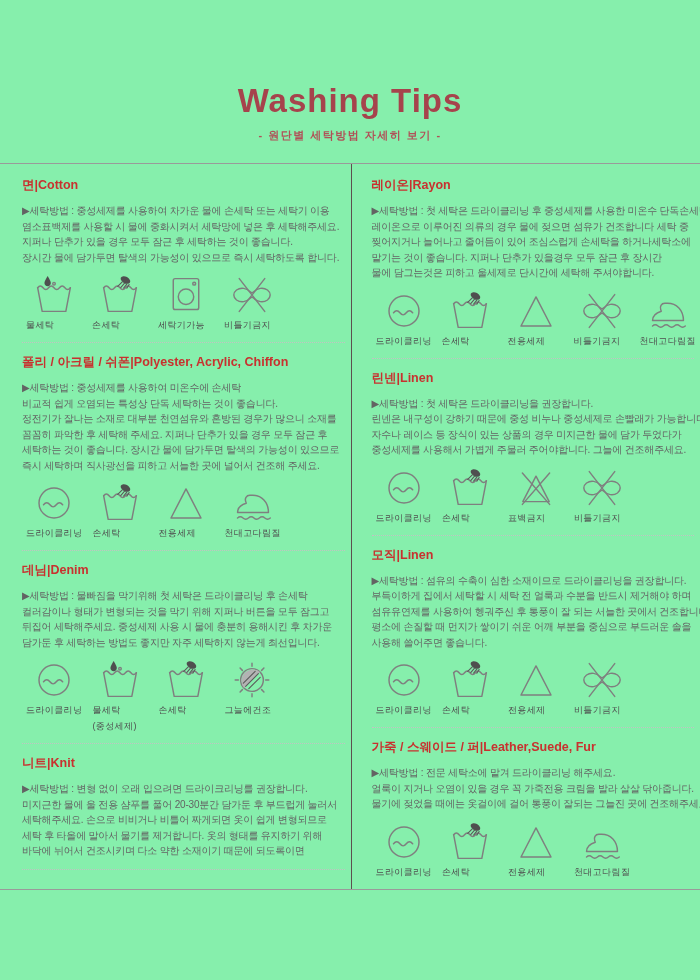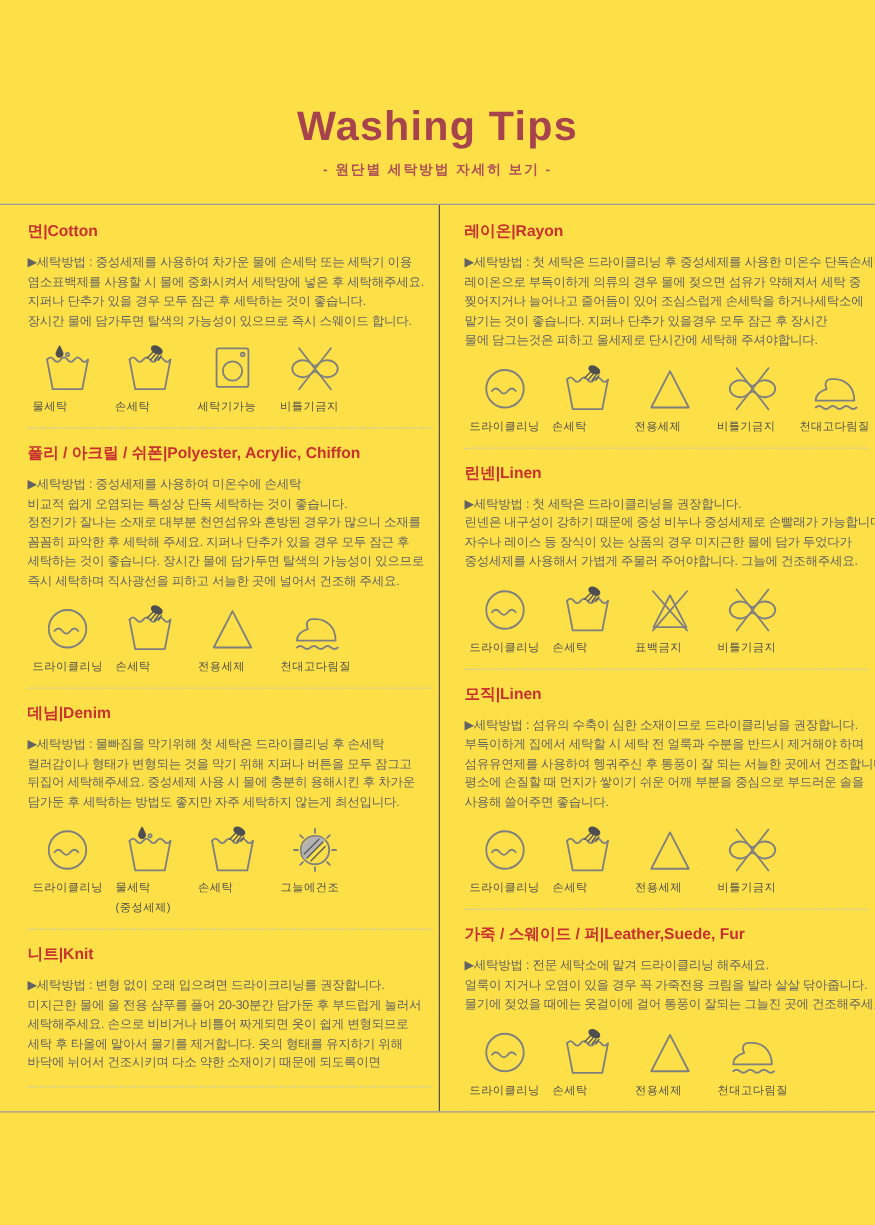--- a/index.html
+++ b/index.html
@@ -1,17 +1,17 @@
 <!DOCTYPE html>
 <html><head>
 <meta charset="utf-8">
 <style>
   html,body{margin:0;padding:0;background:#ffffff;}
   body{width:700px;height:980px;font-family:"Liberation Sans","DejaVu Sans",sans-serif;}
-  .page{position:relative;width:700px;height:980px;overflow:hidden;background:#fde047;}
+  .page{position:relative;width:700px;height:980px;overflow:hidden;background:#86efac;}
   header{text-align:center;padding-top:84px;}
   h1.page-title{margin:0;font-size:33px;line-height:34px;color:#a6434c;font-weight:bold;letter-spacing:1px;}
   .subtitle{margin-top:10px;font-size:11px;color:#b05158;font-weight:bold;letter-spacing:1.5px;}
   .content{display:flex;margin-top:20px;height:727px;border-top:1px solid #9a9a9a;border-bottom:1px solid #9a9a9a;box-sizing:border-box;}
   .col{flex:1;padding:2px 6px 0 22px;overflow:hidden;box-sizing:border-box;}
   .col.right{padding-left:20px;}
   .divider{width:1px;background:#5d4f4f;}
   .fabric-section{padding:11px 0 10px;border-bottom:1px dotted #c2c2c2;}
   .sec-title{margin:0 0 9px;font-size:12.5px;color:#c8312f;font-weight:bold;letter-spacing:0;}
   .sec-text .text-line{font-size:10px;line-height:15.5px;color:#636363;white-space:nowrap;letter-spacing:-0.2px;}
@@ -33,21 +33,21 @@
     <div class="subtitle">- 원단별 세탁방법 자세히 보기 -</div>
   </header>
   <main class="content">
     <div class="col left" id="col-left">
         <section class="fabric-section">
           <h2 class="sec-title">면|Cotton</h2>
           <div class="sec-text">
             <div class="text-line">▶세탁방법 : 중성세제를 사용하여 차가운 물에 손세탁 또는 세탁기 이용</div>
             <div class="text-line">염소표백제를 사용할 시 물에 중화시켜서 세탁망에 넣은 후 세탁해주세요.</div>
             <div class="text-line">지퍼나 단추가 있을 경우 모두 잠근 후 세탁하는 것이 좋습니다.</div>
-            <div class="text-line">장시간 물에 담가두면 탈색의 가능성이 있으므로 즉시 스웨이드 합니다.</div>
+            <div class="text-line">장시간 물에 담가두면 탈색의 가능성이 있으므로 즉시 세탁하도록 합니다.</div>
           </div>
           <div class="icon-row">
             <figure class="care-icon">
               <div class="glyph">
                 <svg viewBox="0 0 48 44">
                   <path class="s" d="M6 14 Q9 10 12 14 T18 14 T24 14 T30 14 T36 14 T42 14"></path>
                   <path class="s" d="M6 14 L11 40 L37 40 L42 14"></path>
                   <path class="f" d="M17 1 C17 1 13.5 6.5 13.5 8.8 C13.5 10.8 15 12.3 17 12.3 C19 12.3 20.5 10.8 20.5 8.8 C20.5 6.5 17 1 17 1 Z"></path>
                   <circle class="s" cx="24" cy="9.5" r="1.4"></circle>
                 </svg>
@@ -200,21 +200,21 @@
             <div class="text-line">바닥에 뉘어서 건조시키며 다소 약한 소재이기 때문에 되도록이면</div>
           </div>
         </section>
       </div>
     <div class="divider"></div>
     <div class="col right" id="col-right">
         <section class="fabric-section">
           <h2 class="sec-title">레이온|Rayon</h2>
           <div class="sec-text">
             <div class="text-line">▶세탁방법 : 첫 세탁은 드라이클리닝 후 중성세제를 사용한 미온수 단독손세탁</div>
-            <div class="text-line">레이온으로 부득이하게 의류의 경우 물에 젖으면 섬유가 약해져서 세탁 중</div>
+            <div class="text-line">레이온으로 이루어진 의류의 경우 물에 젖으면 섬유가 건조합니다 세탁 중</div>
             <div class="text-line">찢어지거나 늘어나고 줄어듬이 있어 조심스럽게 손세탁을 하거나세탁소에</div>
             <div class="text-line">맡기는 것이 좋습니다. 지퍼나 단추가 있을경우 모두 잠근 후 장시간</div>
             <div class="text-line">물에 담그는것은 피하고 울세제로 단시간에 세탁해 주셔야합니다.</div>
           </div>
           <div class="icon-row">
             <figure class="care-icon">
               <div class="glyph">
                 <svg viewBox="0 0 48 44">
                   <circle class="s" cx="24" cy="22" r="16.5"></circle>
                   <path class="s" d="M12.5 24 Q16 19.5 19.5 24 T26.5 24 T33.5 24"></path>

